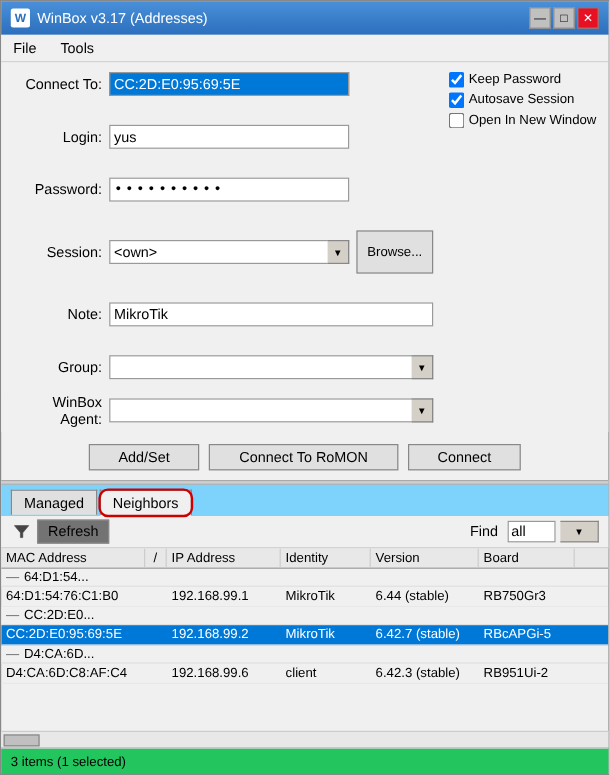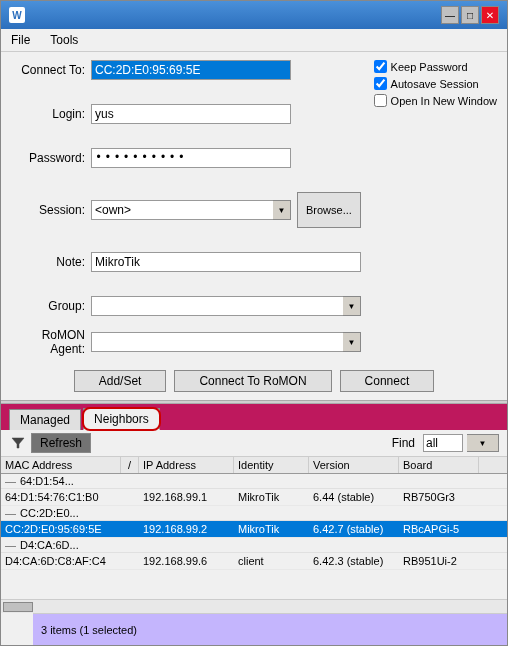--- a/index.html
+++ b/index.html
@@ -111,21 +111,21 @@
       padding: 0 8px;
       background: #e0e0e0;
       border: 1px solid #888;
       font-size: 11px;
       cursor: pointer;
       margin-left: 4px;
       white-space: nowrap;
     }
     .checkbox-row {
       display: flex;
-      align-items: center;
+      align-items: flex-start;
       gap: 4px;
       margin-bottom: 2px;
       font-size: 11px;
     }
     .form-area {
       position: relative;
       padding: 8px 10px;
       background: #f0f0f0;
       flex-shrink: 0;
     }
@@ -182,22 +182,22 @@
     }
     .divider {
       height: 4px;
       background: #d0d0d0;
       border-top: 1px solid #aaa;
       border-bottom: 1px solid #aaa;
       flex-shrink: 0;
     }
     .tabs-row {
       display: flex;
-      align-items: center;
-      background: #be185d;
+      align-items: flex-start;
+      background: #7dd3fc;
       padding: 4px 8px 0;
       flex-shrink: 0;
     }
     .tab {
       padding: 3px 10px;
       border: 1px solid #888;
       background: #e0e0e0;
       font-size: 12px;
       cursor: pointer;
       border-bottom: none;
@@ -327,29 +327,28 @@
       white-space: nowrap;
       font-size: 11px;
     }
     .col-mac { width: 120px; flex-shrink: 0; }
     .col-sep { width: 18px; flex-shrink: 0; text-align: center; }
     .col-ip { width: 95px; flex-shrink: 0; }
     .col-identity { width: 75px; flex-shrink: 0; }
     .col-version { width: 90px; flex-shrink: 0; }
     .col-board { width: 80px; flex-shrink: 0; }
     .status-bar {
-      height: 32px;
-      background: #c4b5fd;
+      height: 22px;
+      background: #22c55e;
       border-top: 1px solid #ccc;
       display: flex;
       align-items: center;
       padding: 0 8px;
       font-size: 11px;
       flex-shrink: 0;
-      margin-left: 32px;
     }
     .scrollbar-h {
       height: 14px;
       background: #e8e8e8;
       border-top: 1px solid #ccc;
       display: flex;
       align-items: center;
       flex-shrink: 0;
     }
     .scrollbar-thumb {
@@ -365,20 +364,21 @@
     }
   </style>
 </head>
 <body>
 
 <div class="window">
 
   <div class="title-bar">
     <div class="title-bar-left">
       <div class="title-icon">W</div>
+      <span class="title-text">WinBox v3.17 (Addresses)</span>
     </div>
     <div class="title-buttons">
       <div class="title-btn">—</div>
       <div class="title-btn">□</div>
       <div class="title-btn close">✕</div>
     </div>
   </div>
 
   <div class="menu-bar">
     <span class="menu-item">File</span>
@@ -438,21 +438,21 @@
       </div>
       <div class="checkbox-row">
         <input type="checkbox" style="">
         <span>Open In New Window</span>
       </div>
     </div>
 
   </div>
 
   <div class="form-row" style="padding: 0 10px 4px; background:#f0f0f0;">
-    <span class="form-label" style="width:80px; text-align:right; padding-right:6px;">RoMON Agent:</span>
+    <span class="form-label" style="width:80px; text-align:right; padding-right:6px;">WinBox Agent:</span>
     <div class="dropdown-wrapper" style="max-width:270px;">
       <input class="form-input" type="text" value="" style="">
       <div class="dropdown-arrow">▼</div>
     </div>
   </div>
 
   <div class="buttons-row">
     <button class="action-btn">Add/Set</button>
     <button class="action-btn">Connect To RoMON</button>
     <button class="action-btn">Connect</button>

